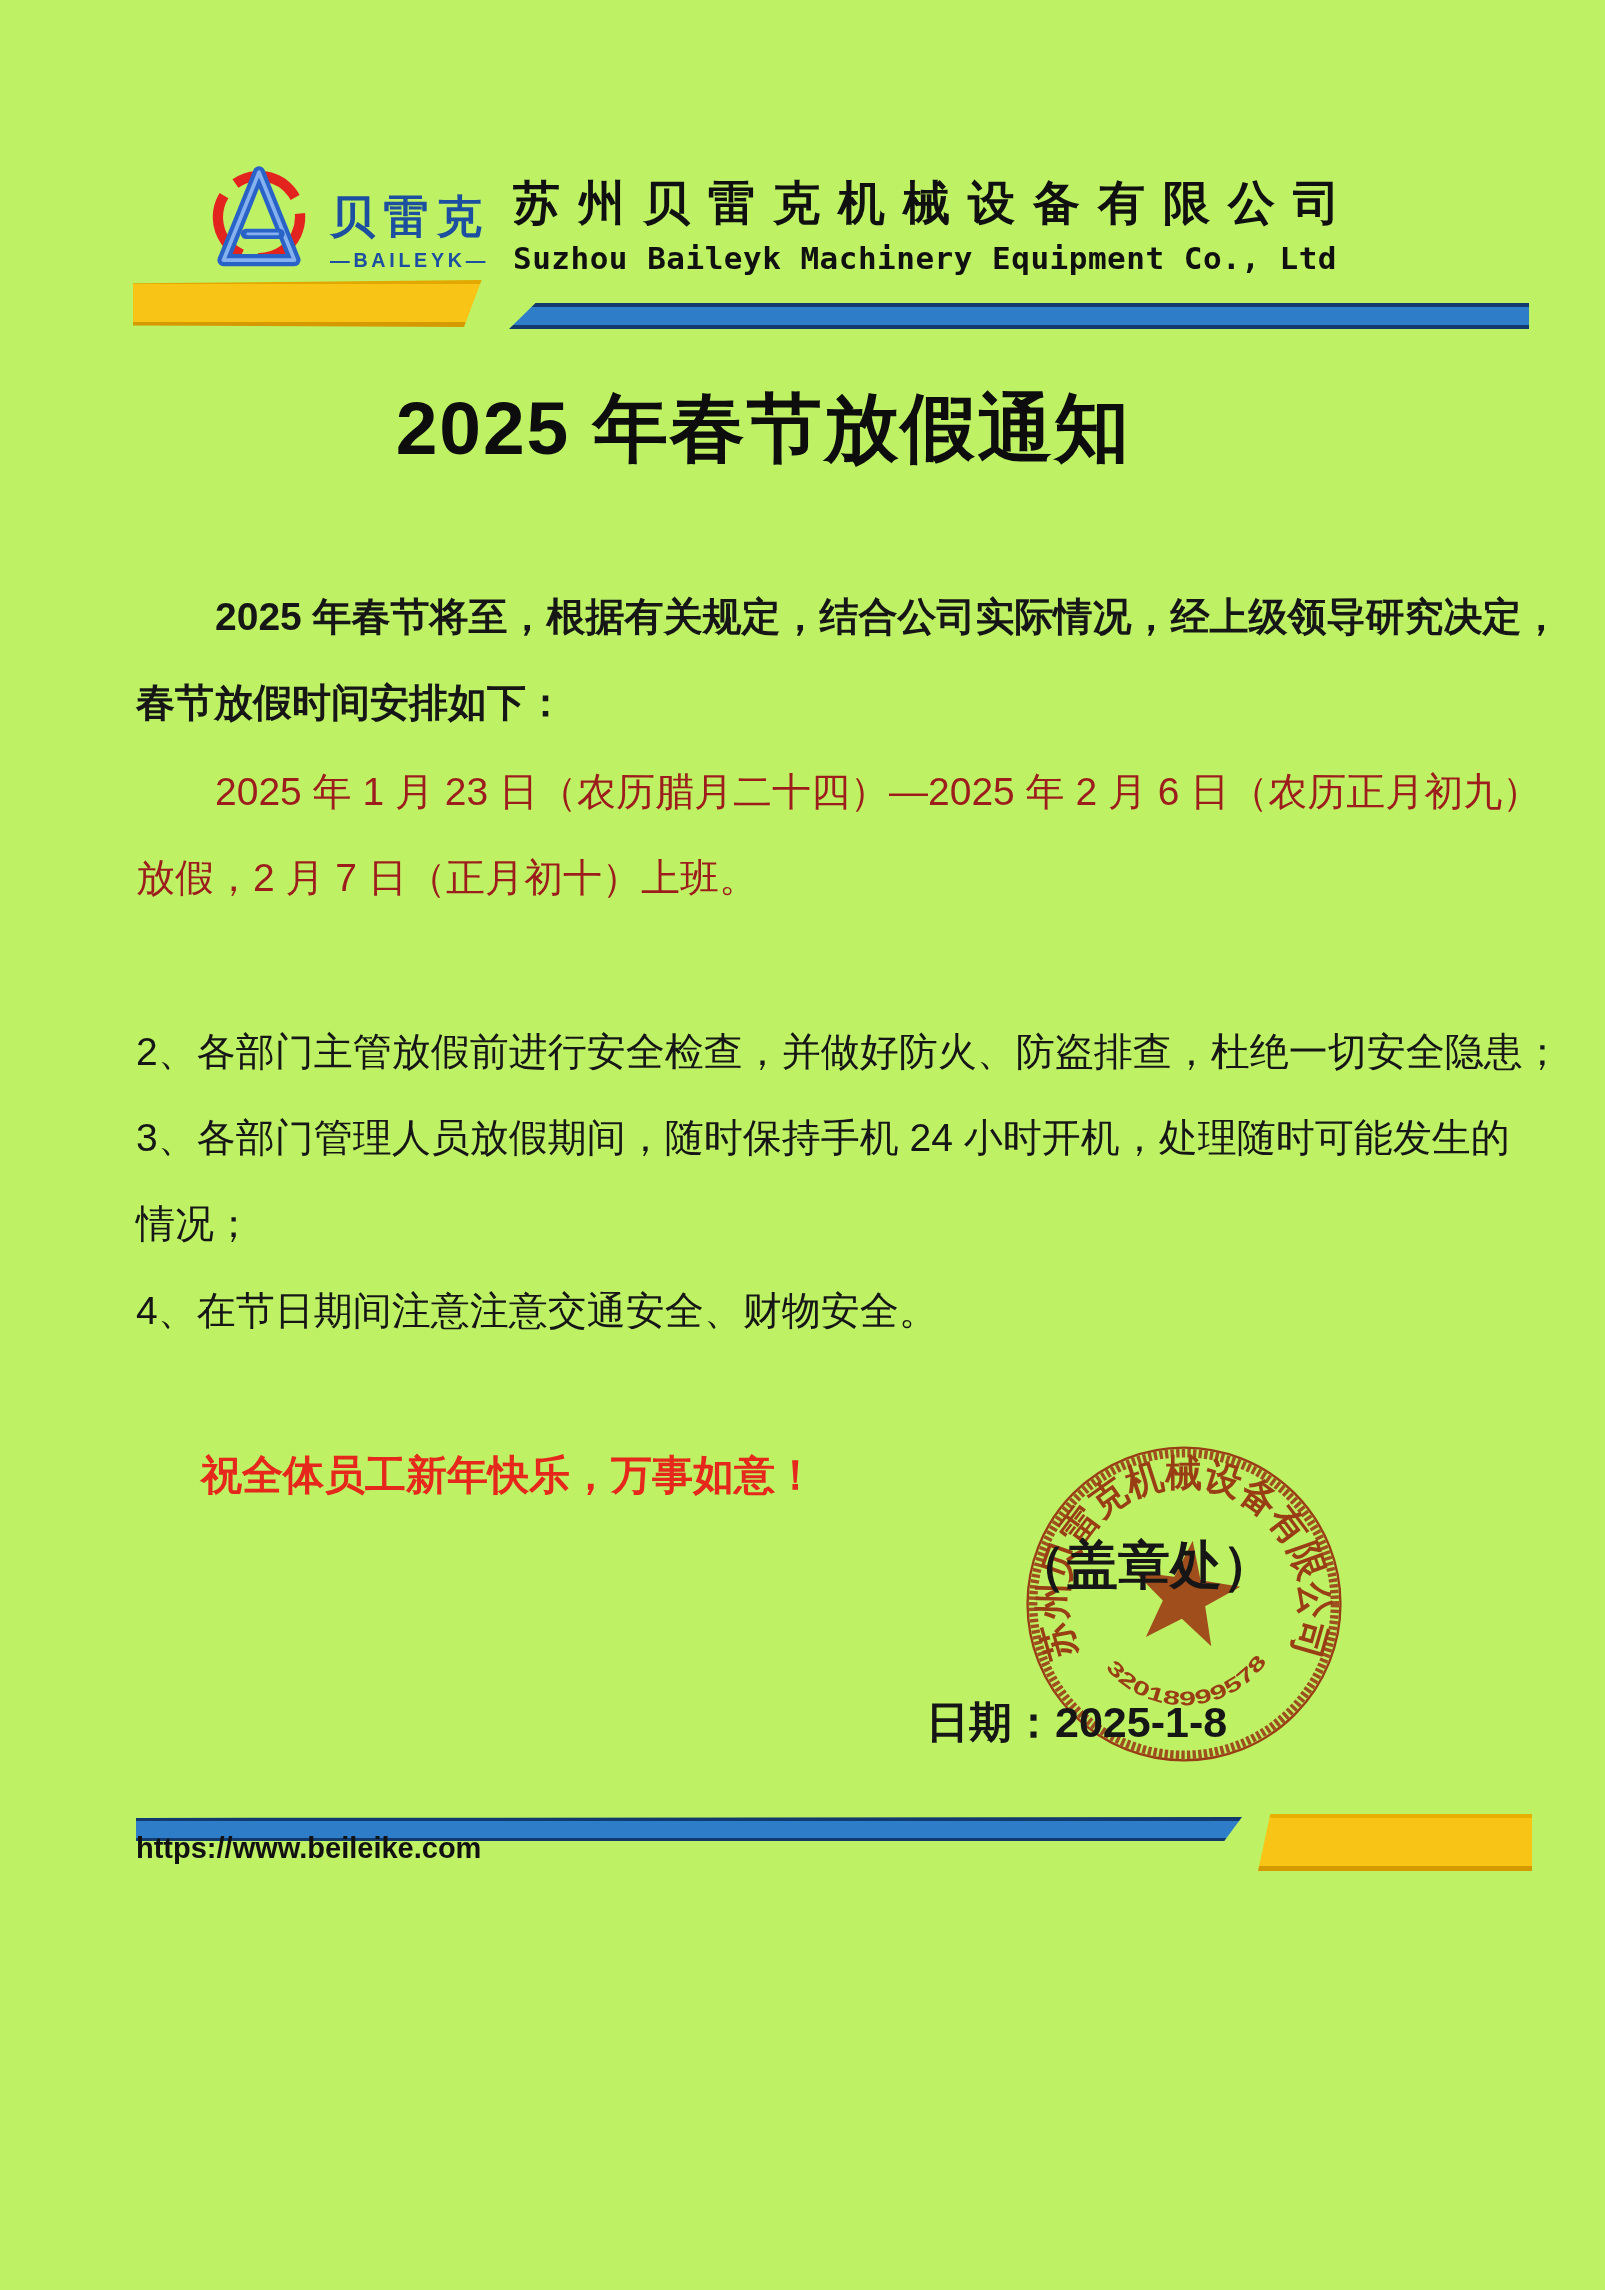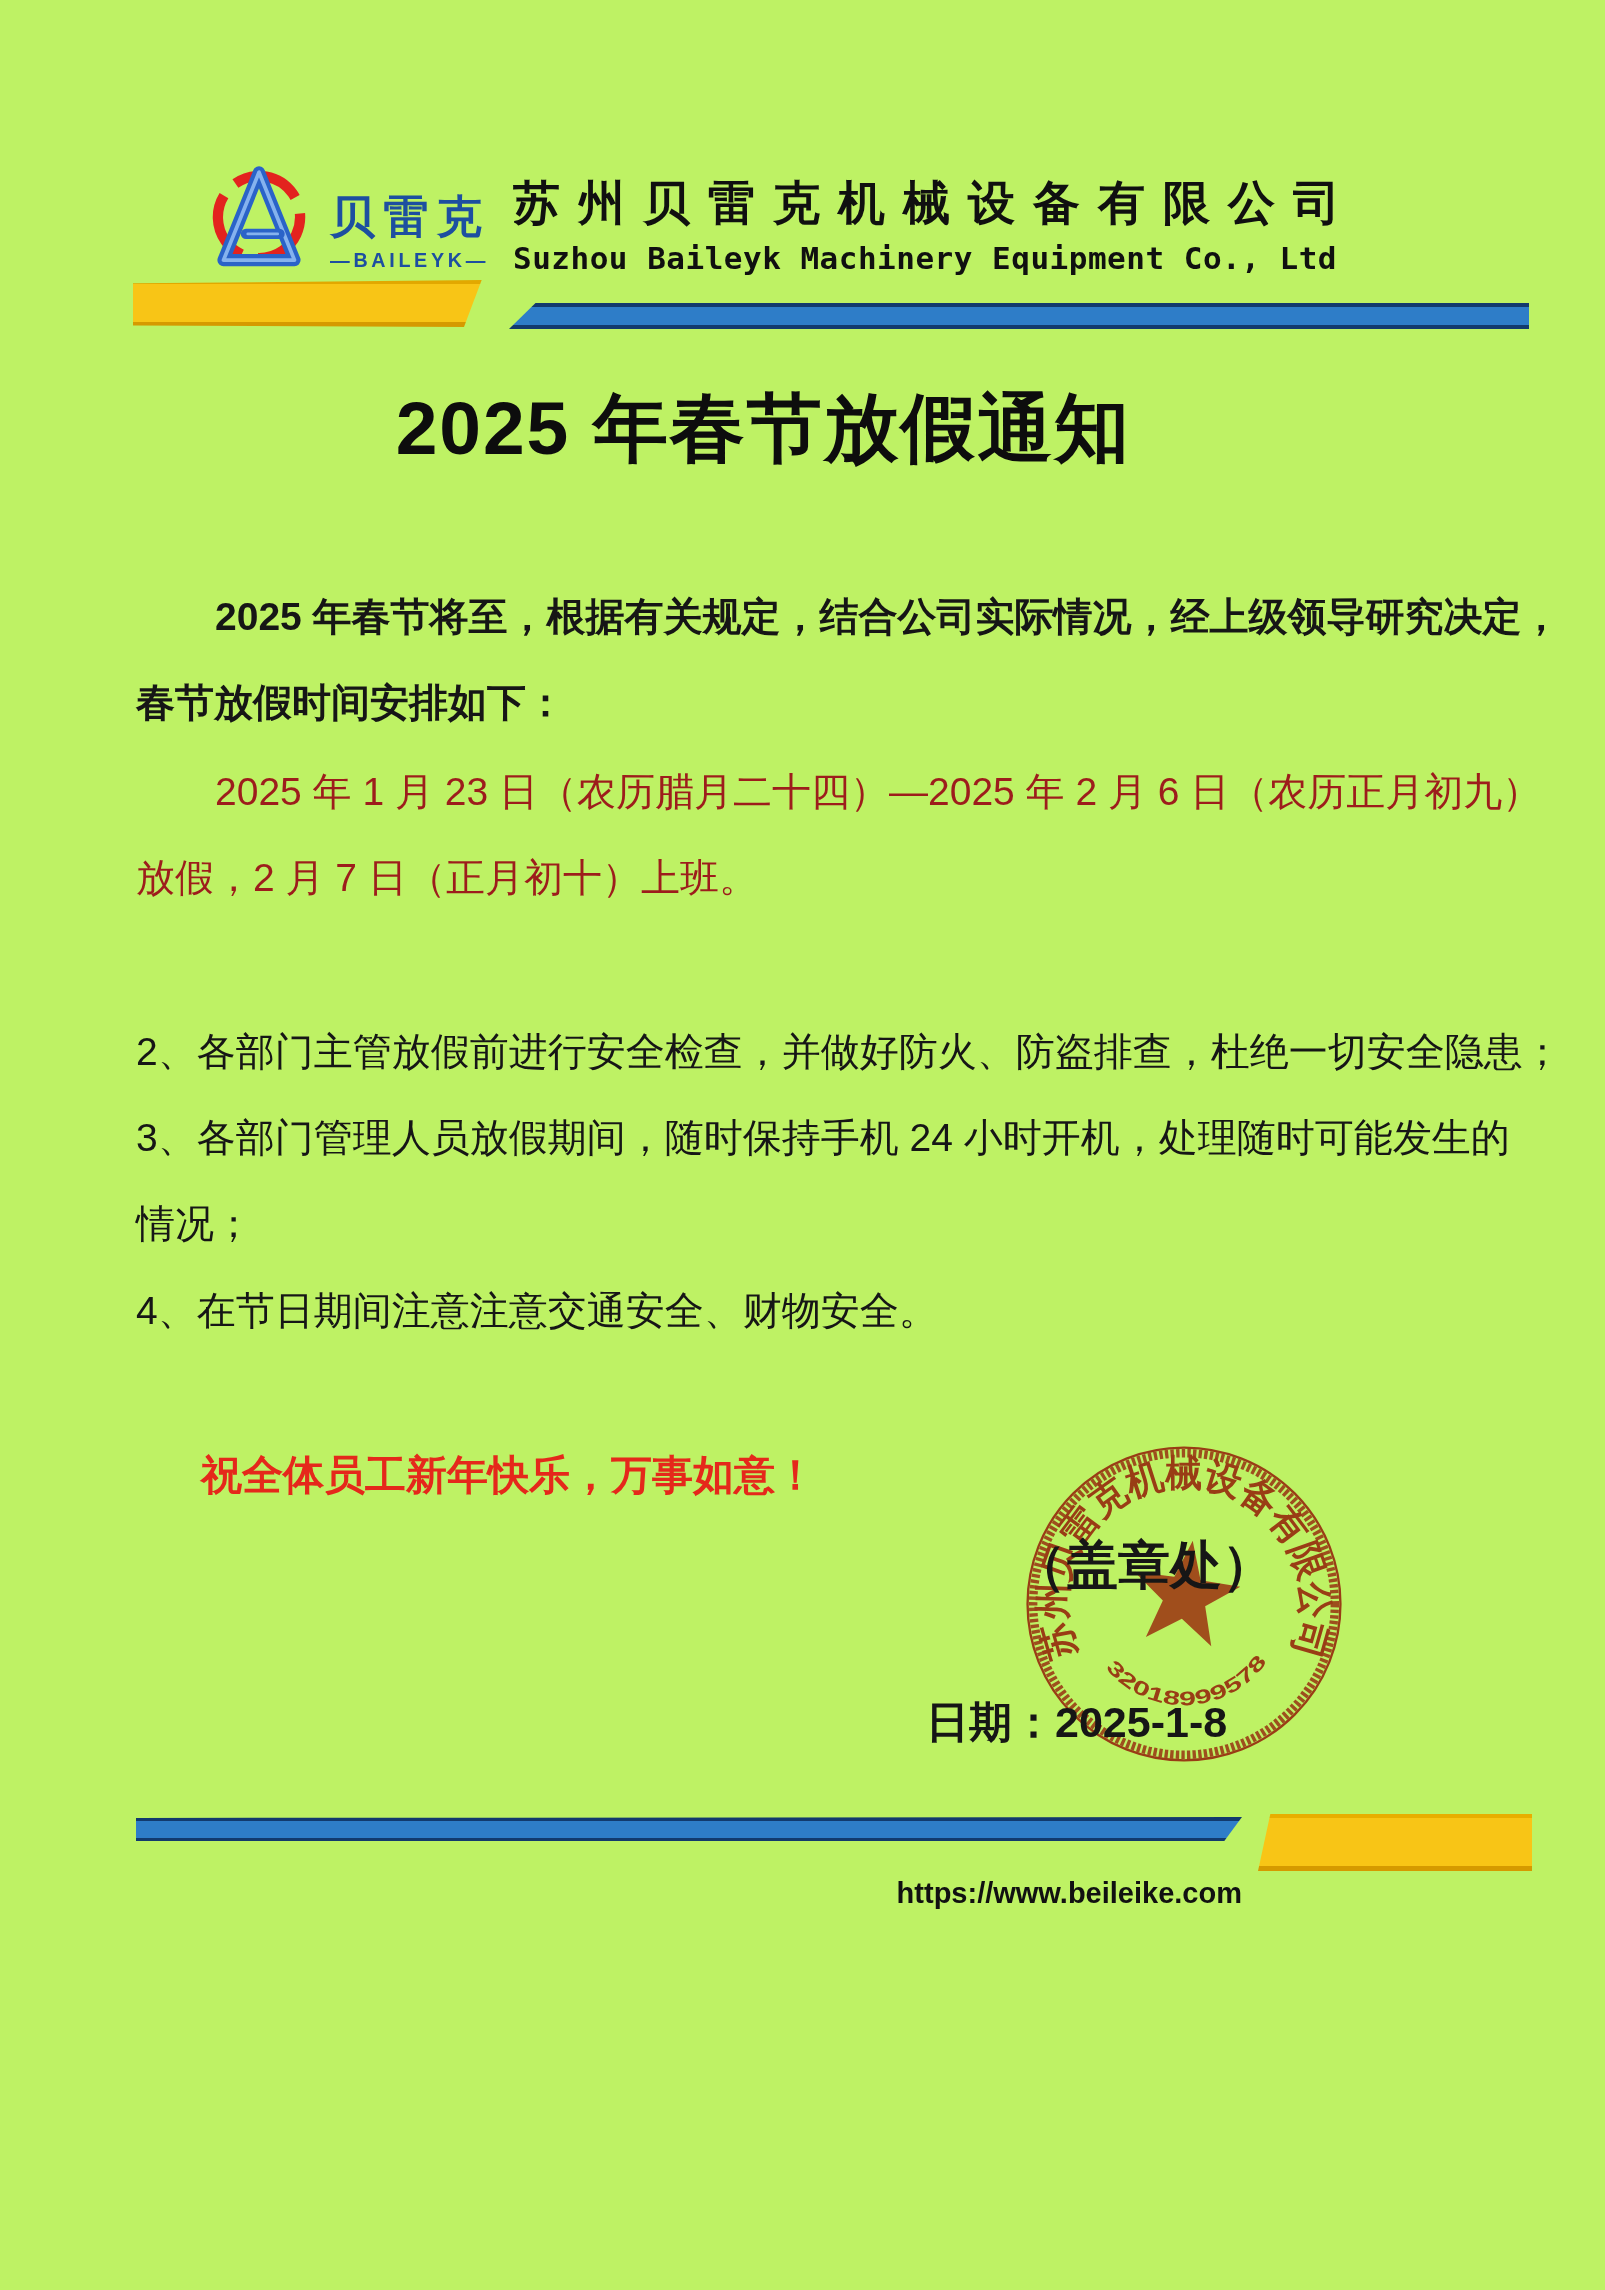--- a/index.html
+++ b/index.html
@@ -51,21 +51,21 @@
     opacity:.95;mix-blend-mode:multiply;}
   .seal-label{position:absolute;left:1014px;top:1531px;font-size:52px;font-weight:700;z-index:3;white-space:nowrap;}
   .date-line{position:absolute;left:926px;top:1694px;font-size:43px;font-weight:700;z-index:3;white-space:nowrap;}
   
   .bar-blue-bottom{left:136px;top:1817px;width:1106px;height:24px;
     background:linear-gradient(180deg,#123a6e 0 3.7px,#2e7dc8 3.7px 20.6px,#123a6e 20.6px 24px);
     clip-path:polygon(0 4%,100% 0,98.4% 100%,0 100%);}
   .bar-yellow-bottom{left:1258px;top:1814px;width:274px;height:57px;
     background:linear-gradient(180deg,#e8ae00 0 3.7px,#f8c516 3.7px 52px,#d59a00 52px 57px);
     clip-path:polygon(4.5% 0,100% 0,100% 100%,0 100%);}
-  .footer-url{position:absolute;left:136px;top:1877px;width:1106px;text-align:right;
+  .footer-url{position:absolute;left:136px;top:1832px;width:1106px;text-align:left;
     font-size:29px;font-weight:700;color:#111;}
   .stamp text{font-family:"Liberation Sans", sans-serif;}
 </style>
 </head>
 <body>
 
 <div class="page">
 
   <div class="logo">
     <svg class="logo-icon" viewBox="0 0 124 152" aria-hidden="true">

